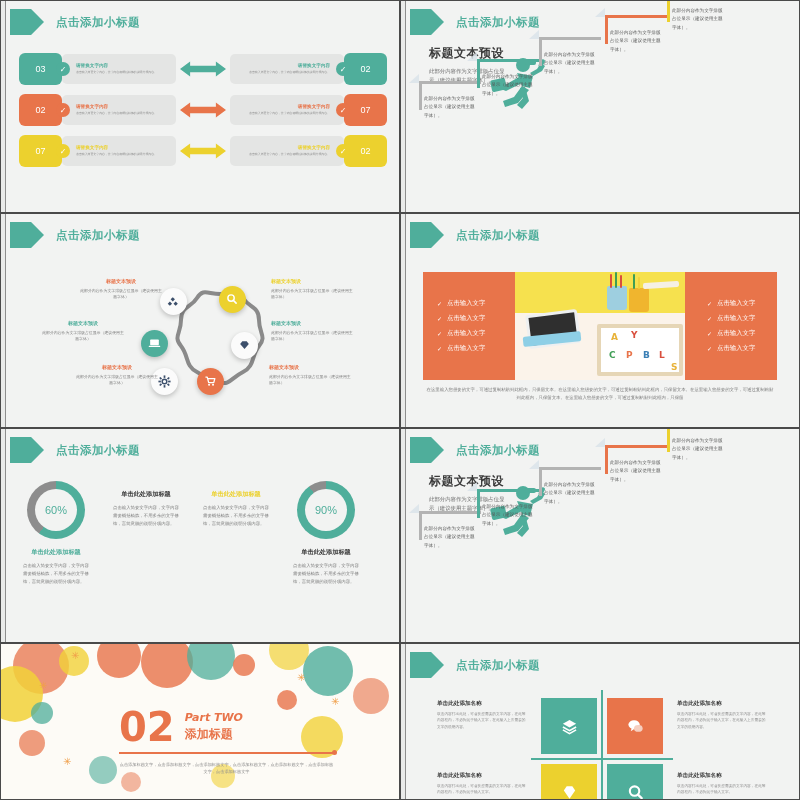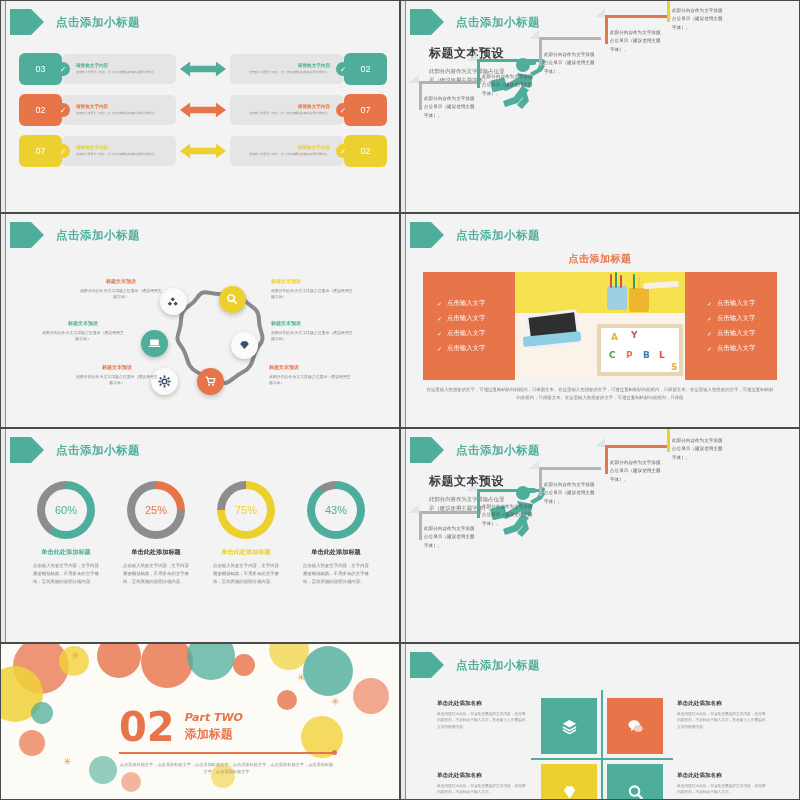--- a/index.html
+++ b/index.html
@@ -92,21 +92,21 @@
   .tablet { position: absolute; left: 12px; top: 40px; width: 52px; height: 34px; background: #2f2f2f; border: 3px solid #eef0f1; border-radius: 3px; transform: rotate(-7deg); }
   .bluebk { position: absolute; left: 8px; top: 62px; width: 58px; height: 10px; background: #8ecfe6; border-radius: 2px; transform: rotate(-6deg); }
   .board { position: absolute; left: 82px; top: 52px; width: 86px; height: 52px; background: #fff; border: 4px solid #e6d6b6; border-radius: 2px; }
   .ltr { position: absolute; font-size: 9px; font-weight: bold; font-family: "DejaVu Sans", sans-serif; }
   .cup { position: absolute; width: 20px; height: 24px; border-radius: 2px 2px 3px 3px; }
   .pens { position: absolute; width: 2px; border-radius: 1px; }
   .pencil { position: absolute; width: 22px; height: 3px; border-radius: 2px; }
   .s4foot { position: absolute; left: 24px; right: 24px; top: 172px; font-size: 4.4px; color: #7b7b7b; line-height: 1.85; text-align: center; }
 
   
-  .donuts { position: absolute; left: 10px; right: 18px; top: 52px; display: flex; justify-content: flex-end; }
+  .donuts { position: absolute; left: 10px; right: 18px; top: 52px; display: flex; justify-content: flex-start; }
   .dcell { width: 90px; text-align: center; }
   .donut { width: 58px; height: 58px; margin: 0 auto; border-radius: 50%; position: relative; }
   .donut .hole { position: absolute; left: 8px; top: 8px; right: 8px; bottom: 8px; background: #f2f3f2; border-radius: 50%; display: flex; align-items: center; justify-content: center; }
   .donut .pct { font-size: 11px; }
   .dcell .dh { font-size: 6.2px; font-weight: bold; margin-top: 9px; }
   .dcell .dp { font-size: 4.4px; color: #7d7d7d; line-height: 1.8; margin-top: 5px; padding: 0 12px; text-align: left; }
 
   
   .water { position: absolute; inset: 0; background: #fdfbf6; overflow: hidden; }
   .blob { position: absolute; border-radius: 50%; filter: blur(.3px); }
@@ -345,21 +345,20 @@
         </div>
     </div>
   </div>
 
   <div class="slide">
     <div class="edge"></div>
     <div class="hdr">
       <div class="flag"></div>
       <div class="htxt">点击添加小标题</div>
     </div>
-    <div class="s4title">点击添加标题</div>
     <div class="banner">
       <div class="bpanel" id="s4left">
           <div class="bline">
             <i>✓</i>
             <span>点击输入文字</span>
           </div>
           <div class="bline">
             <i>✓</i>
             <span>点击输入文字</span>
           </div>
@@ -426,41 +425,31 @@
         <div class="dcell">
           <div class="donut" style="background:conic-gradient(#4fae9b 0deg 216deg, #8d8d8d 216deg 360deg)">
             <div class="hole">
               <span class="pct" style="color:#4fae9b">60%</span>
             </div>
           </div>
           <div class="dh" style="color:#4fae9b">单击此处添加标题</div>
           <div class="dp">点击输入简要文字内容，文字内容需要概括精炼，不用多余的文字修饰，言简意赅的说明分项内容。</div>
         </div>
         <div class="dcell">
-          <div class="donut" style="background:conic-gradient(#e8744a 0deg 90deg, #8d8d8d 90deg 360deg)">
-            <div class="hole">
-              <span class="pct" style="color:#e8744a">25%</span>
-            </div>
-          </div>
           <div class="dh" style="color:#3a3a3a">单击此处添加标题</div>
           <div class="dp">点击输入简要文字内容，文字内容需要概括精炼，不用多余的文字修饰，言简意赅的说明分项内容。</div>
         </div>
         <div class="dcell">
-          <div class="donut" style="background:conic-gradient(#ecd12e 0deg 270deg, #8d8d8d 270deg 360deg)">
-            <div class="hole">
-              <span class="pct" style="color:#ecd12e">75%</span>
-            </div>
-          </div>
           <div class="dh" style="color:#ecd12e">单击此处添加标题</div>
           <div class="dp">点击输入简要文字内容，文字内容需要概括精炼，不用多余的文字修饰，言简意赅的说明分项内容。</div>
         </div>
         <div class="dcell">
           <div class="donut" style="background:conic-gradient(#4fae9b 0deg 324deg, #8d8d8d 324deg 360deg)">
             <div class="hole">
-              <span class="pct" style="color:#4fae9b">43%</span>
+              <span class="pct" style="color:#4fae9b">90%</span>
             </div>
           </div>
           <div class="dh" style="color:#3a3a3a">单击此处添加标题</div>
           <div class="dp">点击输入简要文字内容，文字内容需要概括精炼，不用多余的文字修饰，言简意赅的说明分项内容。</div>
         </div>
       </div>
   </div>
 
   <div class="slide">
     <div class="edge"></div>

